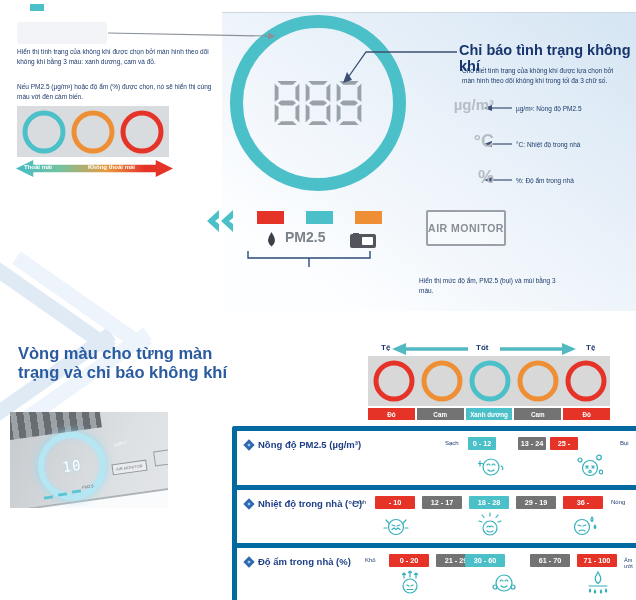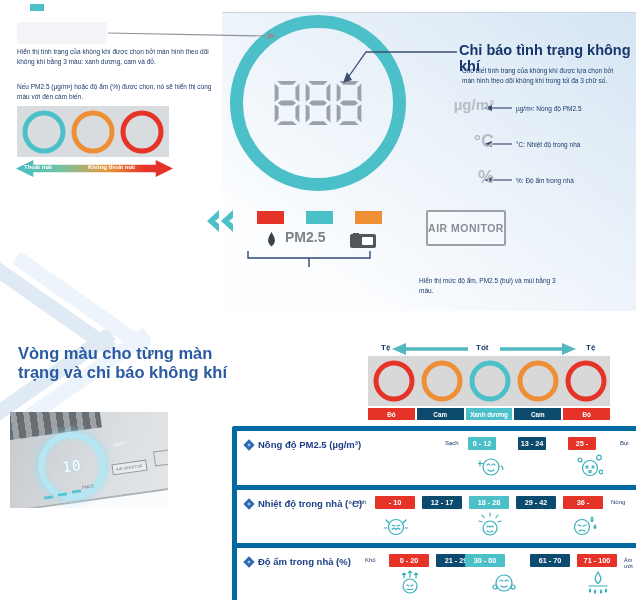--- a/index.html
+++ b/index.html
@@ -71,21 +71,21 @@
       border:1px solid #9aa0a5;transform:rotate(-8deg);}
   .ph-bar{position:absolute;width:9px;height:3px;background:#57c6d2;transform:rotate(-8deg);}
   .ph-pm{position:absolute;left:72px;top:72px;font-size:4px;color:#697076;transform:rotate(-8deg);}
   
   .scale-lbl{top:343px;font-size:8px;font-weight:bold;color:#17366e;}
   .ringpanel{left:368px;top:356px;width:242px;height:50px;background:#d8d8d8;}
   .ringlabels{left:368px;top:408px;width:242px;display:flex;gap:2px;}
   .ringlabels span{flex:1;height:12px;font-size:6.3px;font-weight:bold;color:#fff;
       display:flex;align-items:center;justify-content:center;}
   .c-red{background:#e63328;}
-  .c-orange{background:#0c4a6e;}
+  .c-orange{background:#737373;}
   .c-teal{background:#4cc0c9;}
   
   .trow{left:232px;width:402px;height:54px;background:#fff;border:5px solid #0369a1;border-radius:2px;}
   .t1{top:426px;}.t2{top:485px;}.t3{top:543px;height:55px;}
   .trow-header{position:absolute;left:8px;top:8px;display:flex;gap:5px;align-items:center;}
   .diamond{width:8px;height:8px;transform:rotate(45deg);
       background:radial-gradient(circle,#9cc4e8 0 22%,#2e69b0 30%);}
   .trow-title{font-size:9.5px;font-weight:bold;color:#1d3e86;}
   .rng{position:absolute;top:6px;height:13px;width:28px;font-size:7.3px;font-weight:bold;color:#fff;
       display:flex;align-items:center;justify-content:center;border-radius:1px;}
@@ -248,21 +248,21 @@
 
   
   <div class="abs trow t1">
     <div class="trow-header">
       <span class="diamond"></span>
       <span class="trow-title">Nồng độ PM2.5 (µg/m³)</span>
     </div>
     <span class="edge-lbl" style="left:208px">Sạch</span>
     <span class="rng c-teal" style="left:231px">0 - 12</span>
     <span class="rng c-orange" style="left:281px">13 - 24</span>
-    <span class="rng c-red" style="left:331px">25 -</span>
+    <span class="rng c-red" style="left:313px">25 -</span>
     <span class="edge-lbl" style="left:383px">Bụi</span>
     <svg class="face" style="left:241px;top:22px" viewBox="0 0 26 26">
       <g fill="none" stroke="#35b0bb" stroke-width="1.2" stroke-linecap="round">
         <circle cx="13" cy="14" r="8"></circle>
           <path d="M9,12 q1.5,-2 3,0 M14,12 q1.5,-2 3,0 M10,17 q3,2.5 6,0"></path>
         <path d="M2,8 v5 M-0.5,10.5 h5 M23,13 q2.5,1 1.5,3.5"></path>
       </g>
     </svg>
     <svg class="face" style="left:340px;top:22px" viewBox="0 0 26 26">
       <g fill="none" stroke="#35b0bb" stroke-width="1.2" stroke-linecap="round">
@@ -279,21 +279,21 @@
   
   <div class="abs trow t2">
     <div class="trow-header">
       <span class="diamond"></span>
       <span class="trow-title">Nhiệt độ trong nhà (°C)</span>
     </div>
     <span class="edge-lbl" style="left:116px">Lạnh</span>
     <span class="rng rng5 c-red" style="left:138px">- 10</span>
     <span class="rng rng5 c-orange" style="left:185px">12 - 17</span>
     <span class="rng rng5 c-teal" style="left:232px">18 - 28</span>
-    <span class="rng rng5 c-orange" style="left:279px">29 - 42</span>
+    <span class="rng rng5 c-orange" style="left:279px">29 - 19</span>
     <span class="rng rng5 c-red" style="left:326px">36 -</span>
     <span class="edge-lbl" style="left:374px">Nóng</span>
     <svg class="face" style="left:146px;top:22px" viewBox="0 0 26 26">
       <g fill="none" stroke="#35b0bb" stroke-width="1.2" stroke-linecap="round">
         <circle cx="13" cy="15" r="7.5"></circle>
           <path d="M9,17.5 l2,-1.5 2,1.5 2,-1.5 2,1.5 M9,13 l3,1 M17,13 l-3,1"></path>
         <path d="M3,8 l3,3 M23,8 l-3,3 M1,16 h3 M22,16 h3"></path>
       </g>
     </svg>
     <svg class="face" style="left:240px;top:22px" viewBox="0 0 26 26">

